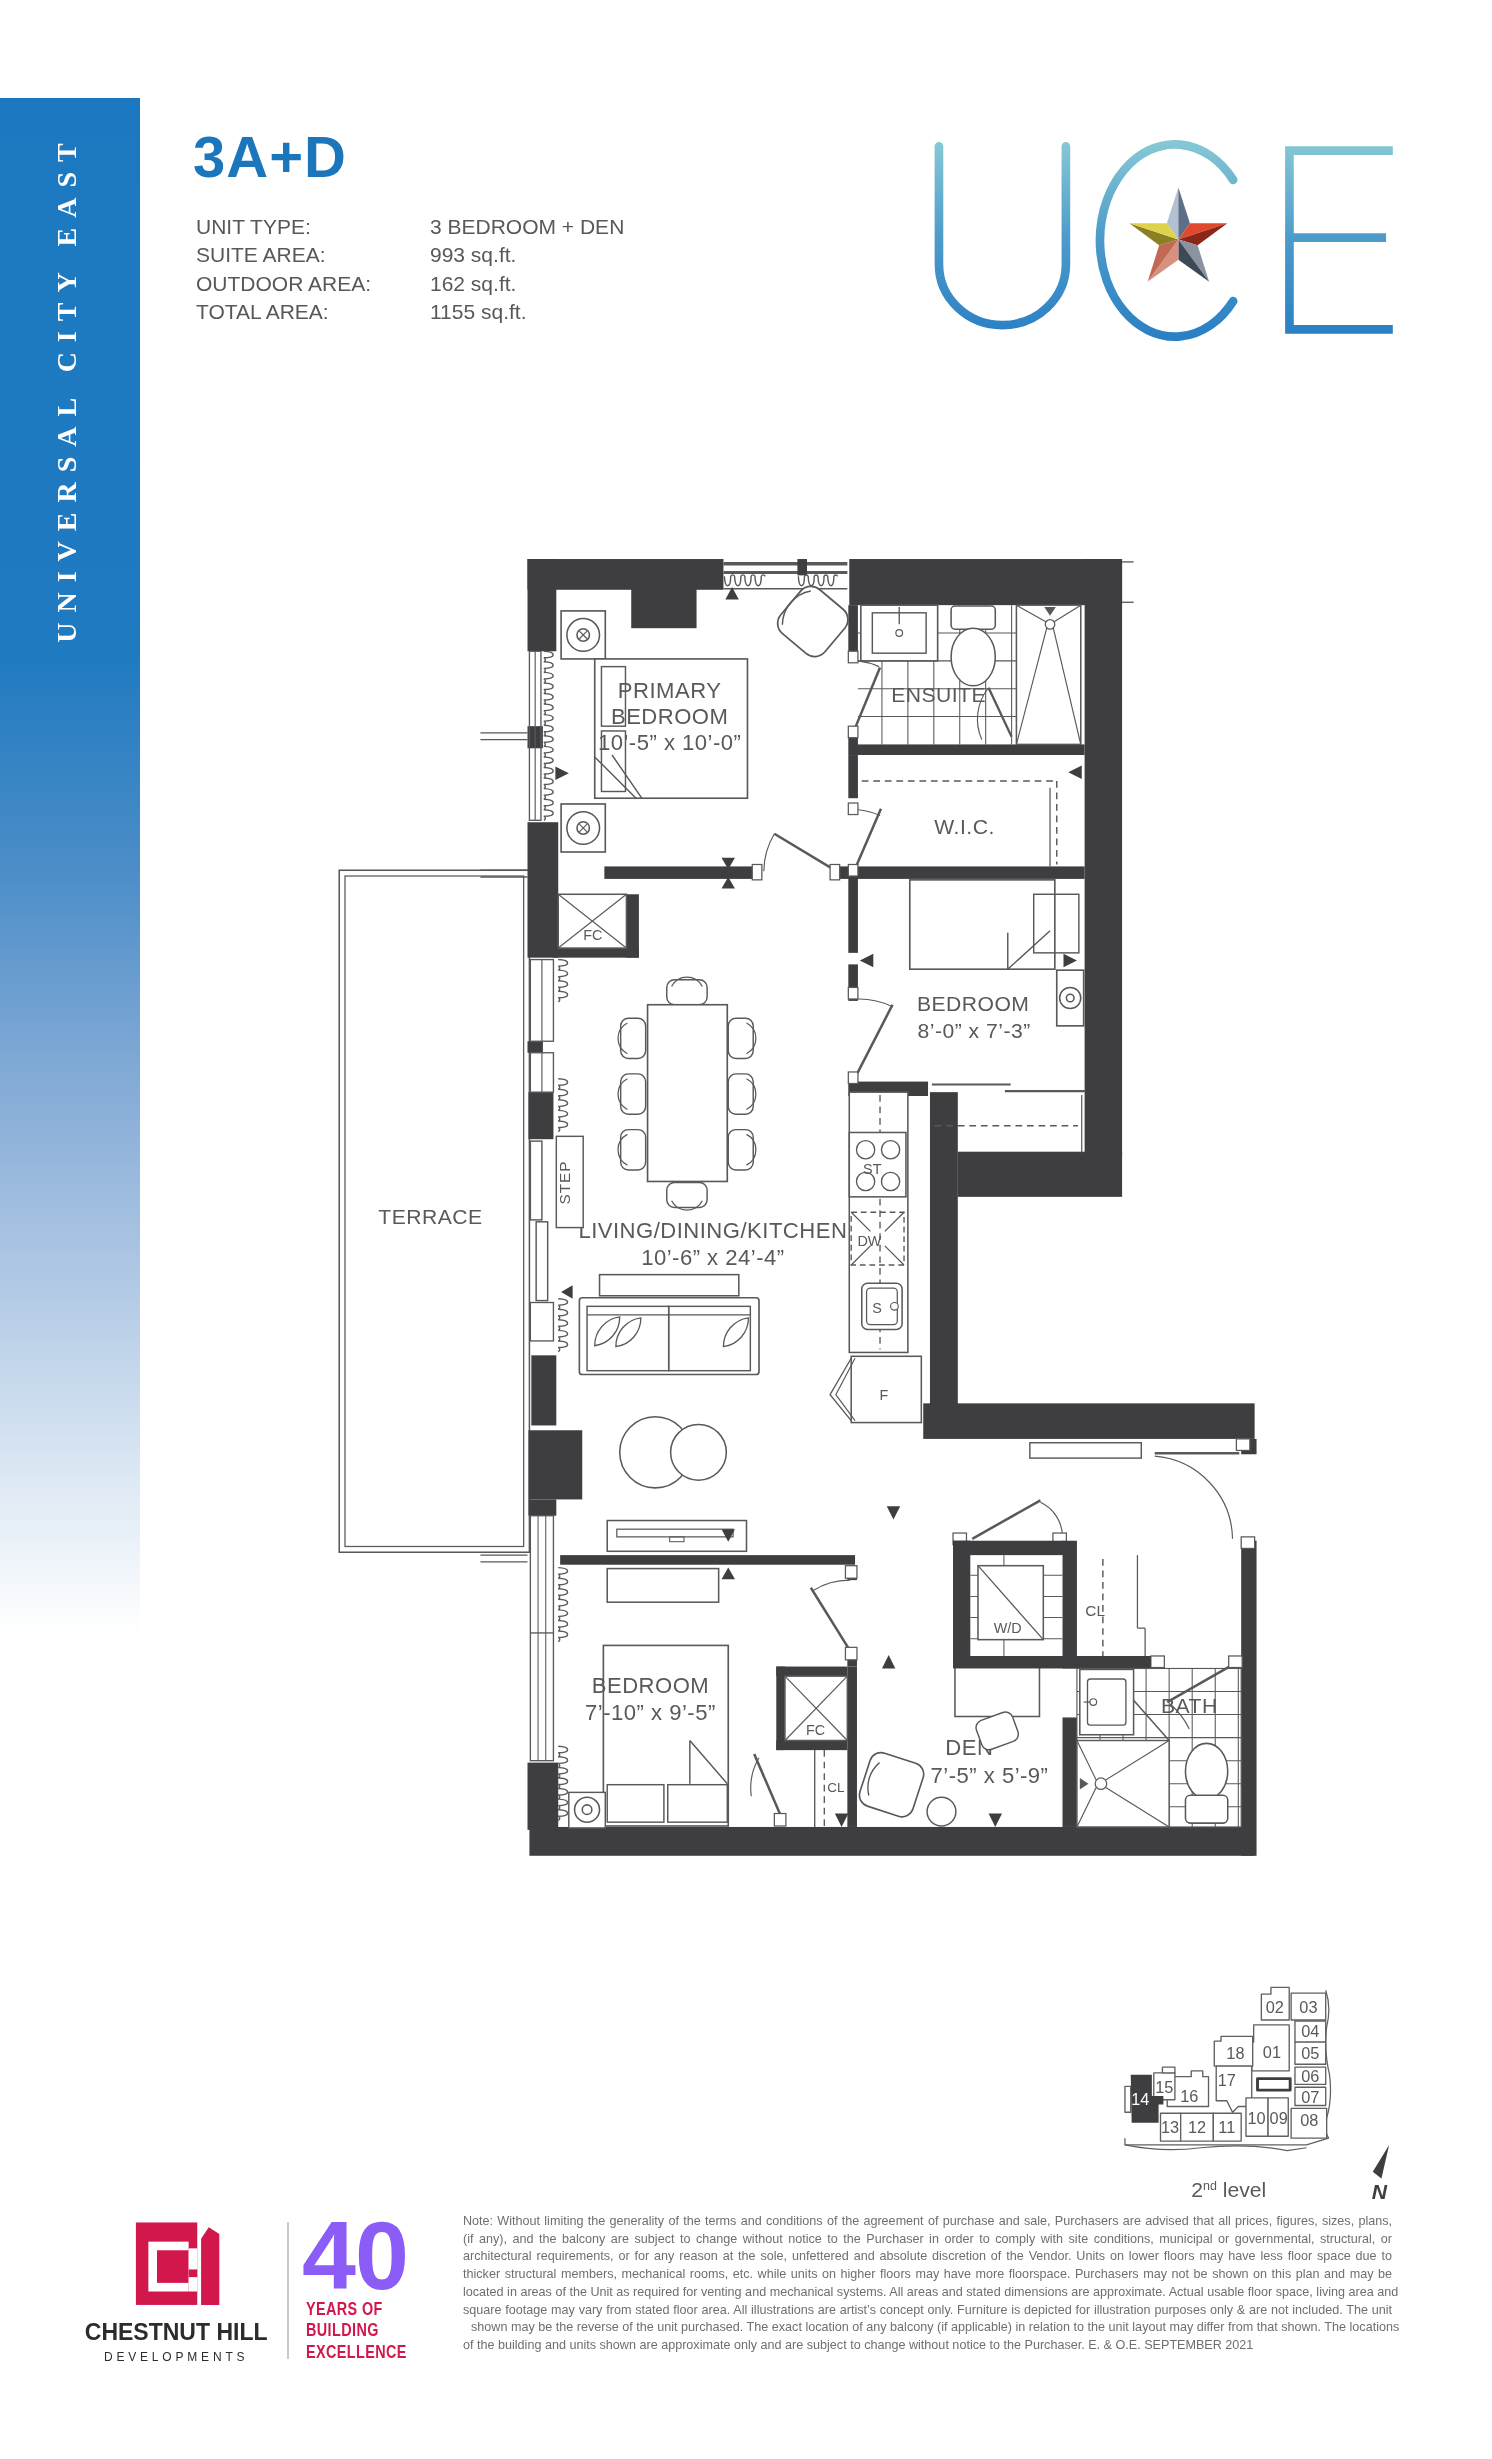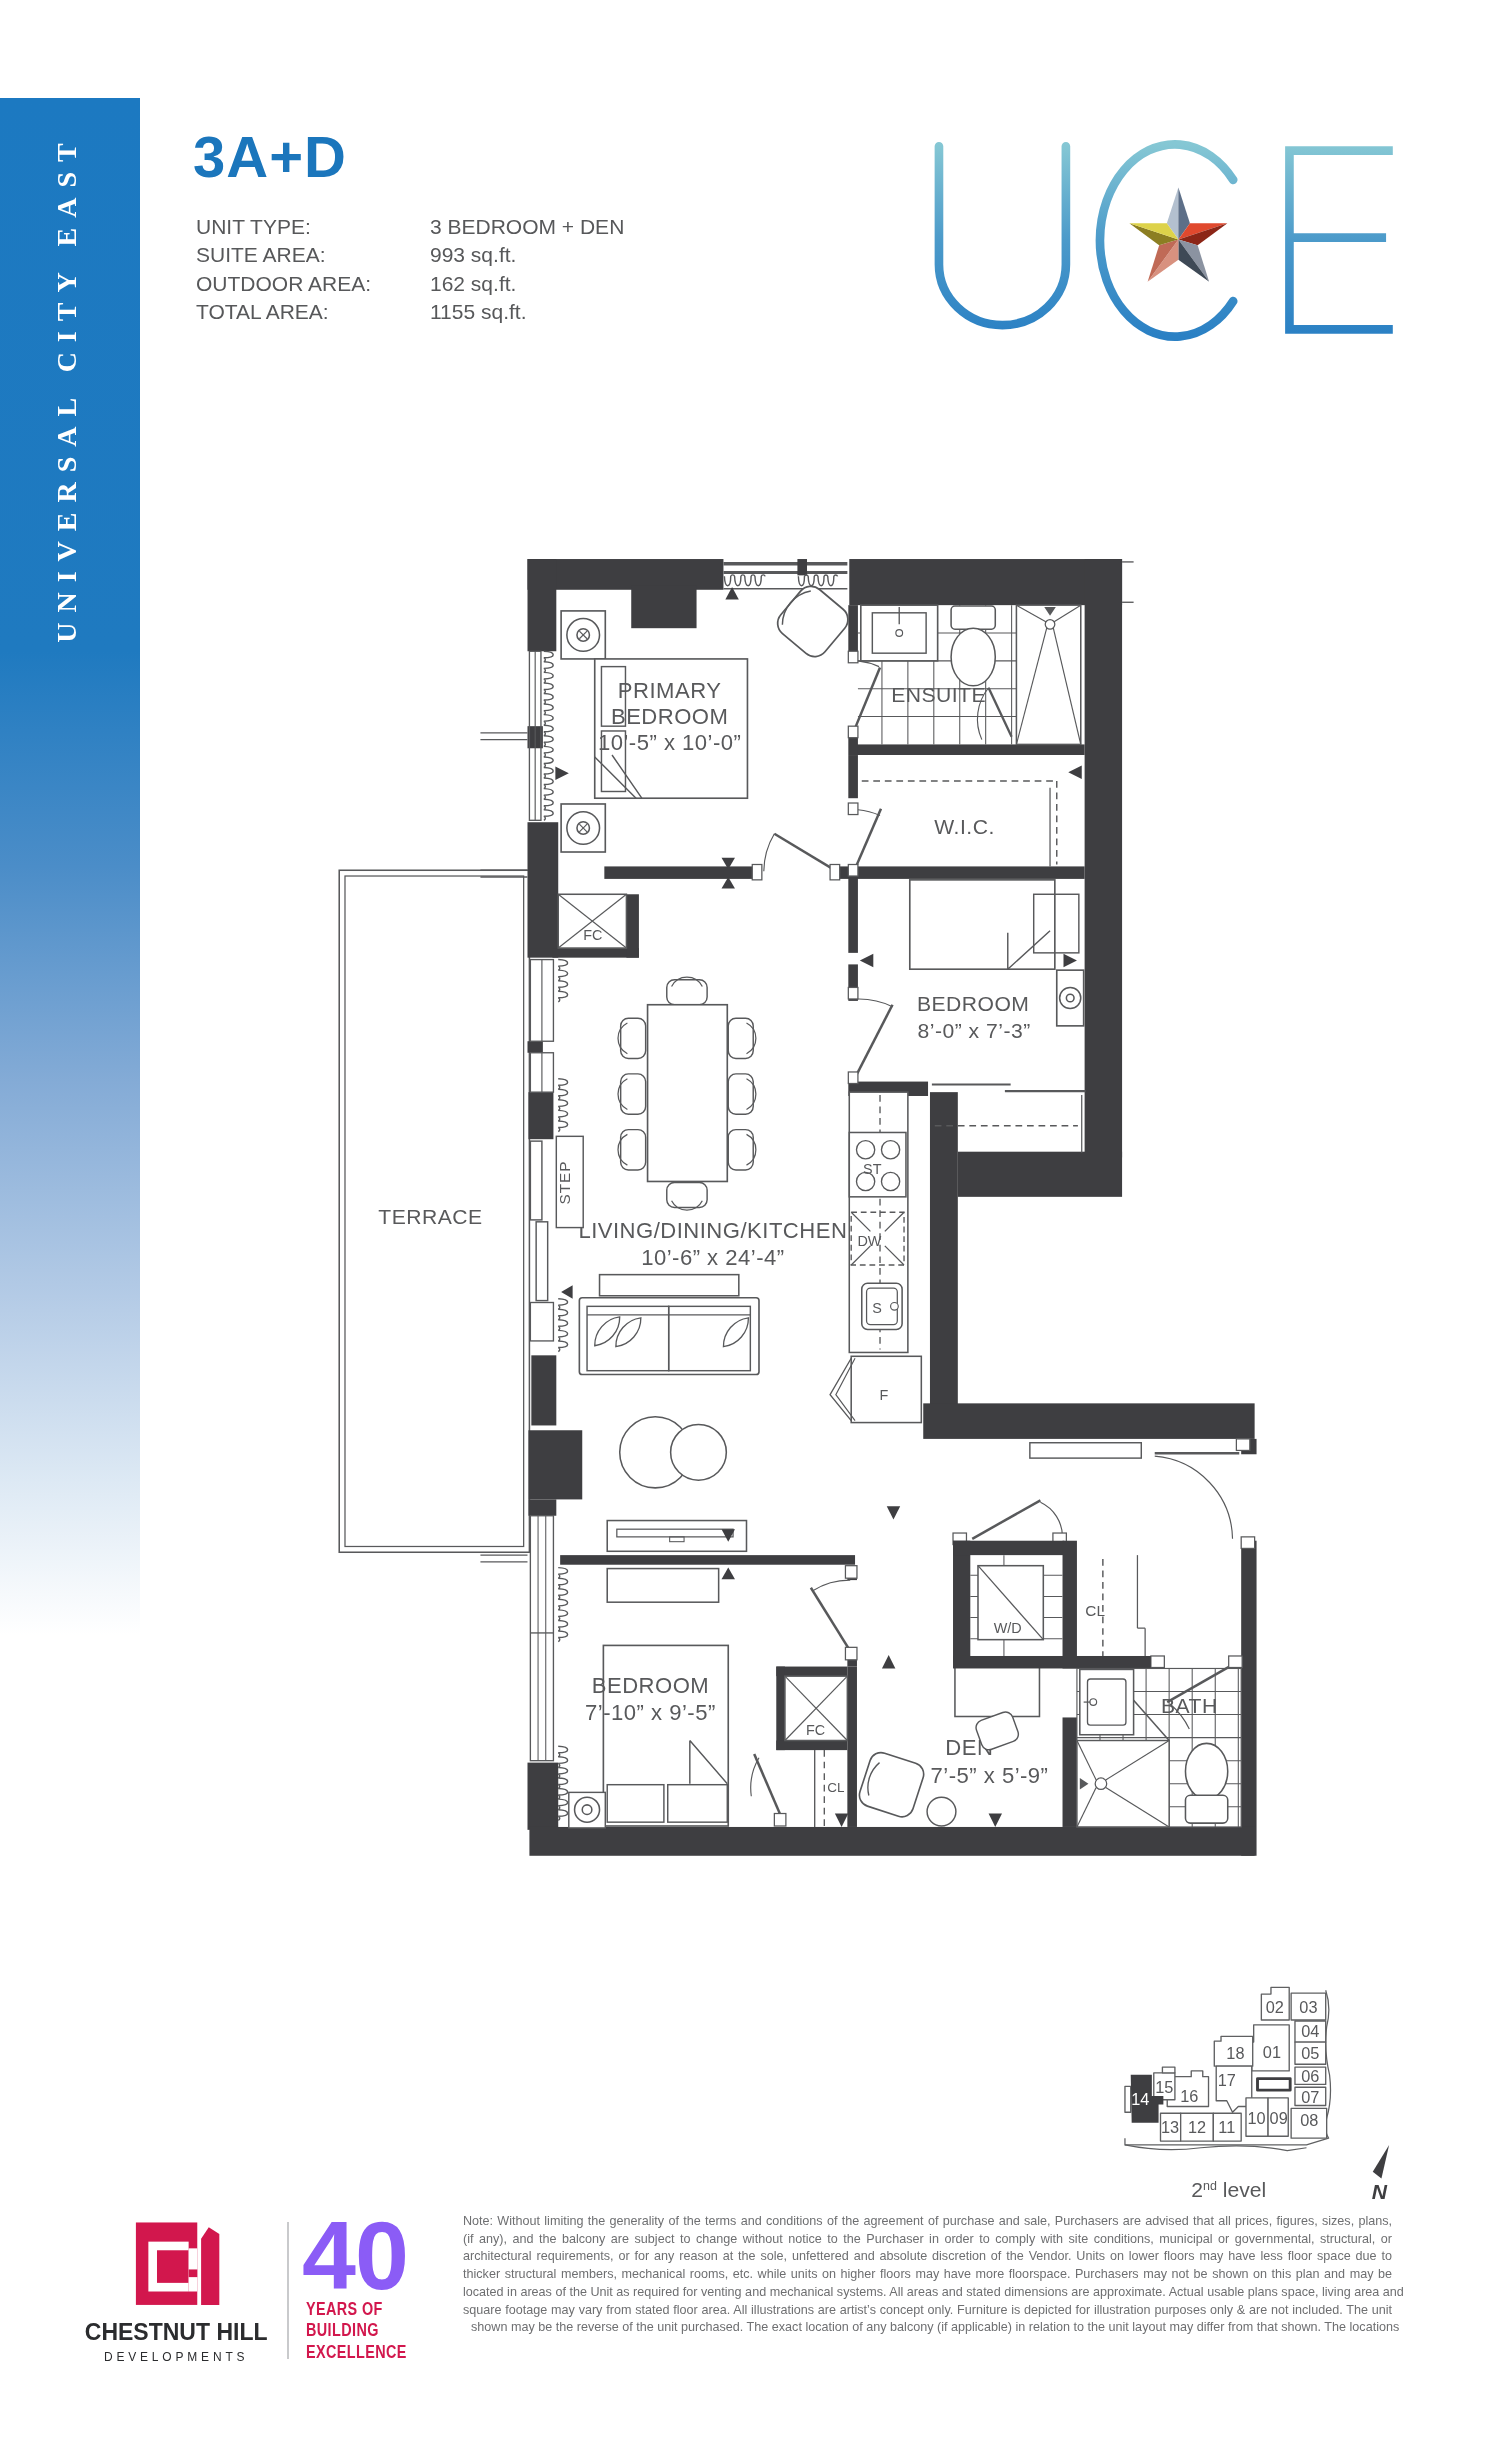--- a/index.html
+++ b/index.html
@@ -665,19 +665,20 @@
 
 <div class="abs" style="left:287px;top:2222px;width:1.9px;height:137px;background:#c9cacc;"></div>
 <div class="abs" style="left:302px;top:2200px;font-size:97px;font-weight:bold;color:#8b5cf6;letter-spacing:-1px;">40</div>
 <div class="abs" style="left:306px;top:2299px;font-size:18px;font-weight:bold;color:#d2174d;letter-spacing:0.5px;line-height:21.3px;transform:scaleX(0.8);transform-origin:0 0;">YEARS OF<br>BUILDING<br>EXCELLENCE</div>
 
 <div class="abs" style="left:463px;top:2213px;width:929px;font-size:12.6px;line-height:17.7px;color:#6e6f71;">
 <div style="white-space:nowrap;text-align:justify;text-align-last:justify;">Note: Without limiting the generality of the terms and conditions of the agreement of purchase and sale, Purchasers are advised that all prices, figures, sizes, plans,</div>
 <div style="white-space:nowrap;text-align:justify;text-align-last:justify;">(if any), and the balcony are subject to change without notice to the Purchaser in order to comply with site conditions, municipal or governmental, structural, or</div>
 <div style="white-space:nowrap;text-align:justify;text-align-last:justify;">architectural requirements, or for any reason at the sole, unfettered and absolute discretion of the Vendor. Units on lower floors may have less floor space due to</div>
 <div style="white-space:nowrap;text-align:justify;text-align-last:justify;">thicker structural members, mechanical rooms, etc. while units on higher floors may have more floorspace. Purchasers may not be shown on this plan and may be</div>
-<div style="white-space:nowrap;text-align:justify;text-align-last:justify;">located in areas of the Unit as required for venting and mechanical systems. All areas and stated dimensions are approximate. Actual usable plans space, living area and</div>
+<div style="white-space:nowrap;text-align:justify;text-align-last:justify;">located in areas of the Unit as required for venting and mechanical systems. All areas and stated dimensions are approximate. Actual usable floor space, living area and</div>
 <div style="white-space:nowrap;text-align:justify;text-align-last:justify;">square footage may vary from stated floor area. All illustrations are artist’s concept only. Furniture is depicted for illustration purposes only &amp; are not included. The unit</div>
 <div style="white-space:nowrap;text-align:justify;text-align-last:justify;margin-left:8px;">shown may be the reverse of the unit purchased. The exact location of any balcony (if applicable) in relation to the unit layout may differ from that shown. The locations</div>
+<div>of the building and units shown are approximate only and are subject to change without notice to the Purchaser. E. &amp; O.E. SEPTEMBER 2021</div>
 </div>
 
 </div>
 
 
 </body></html>

